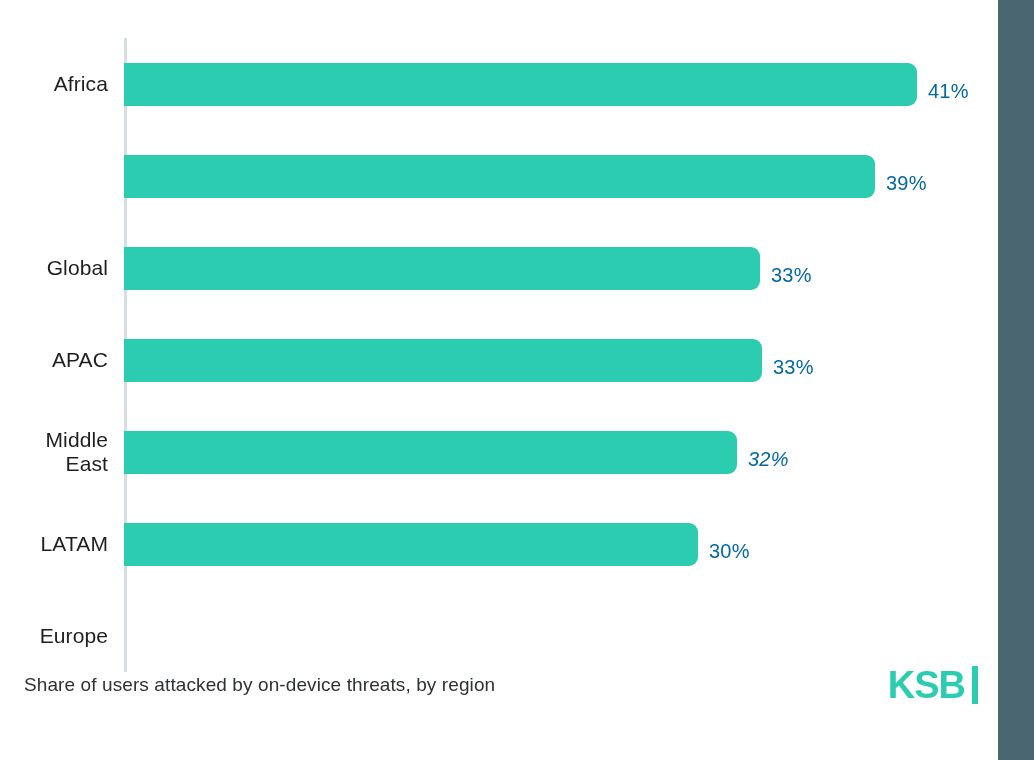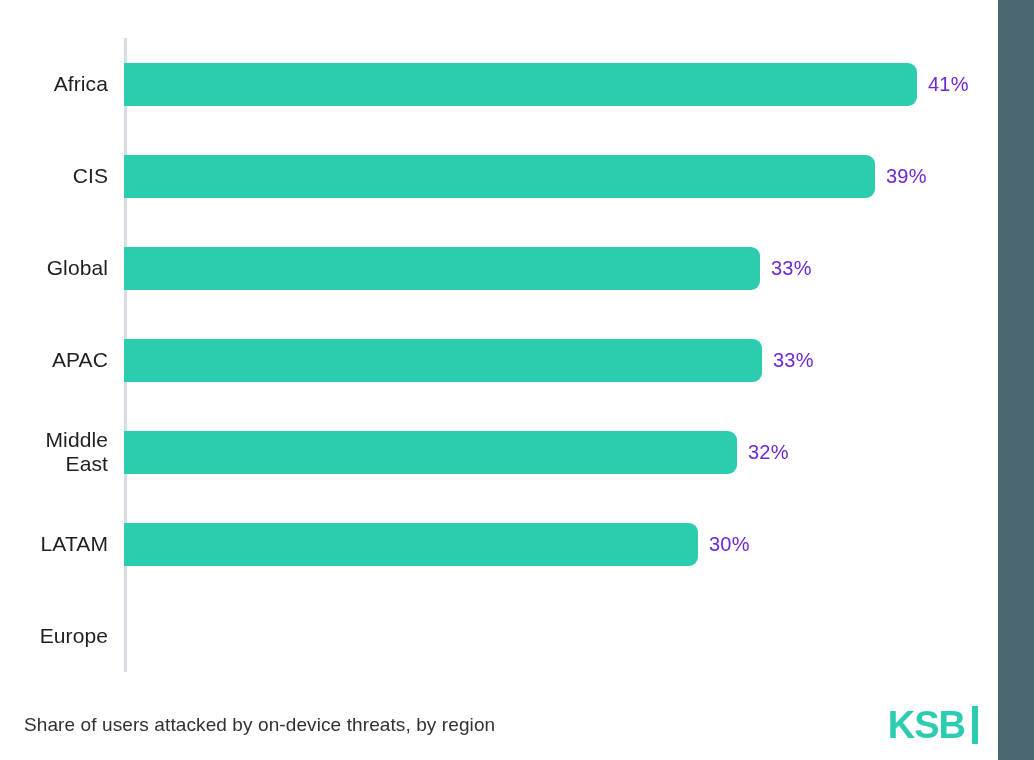--- a/index.html
+++ b/index.html
@@ -83,34 +83,34 @@
     position: absolute;
     left: 0;
     top: 25px;
     height: 43px;
     background: #2bccb0;
     border-top-right-radius: 9px;
     border-bottom-right-radius: 9px;
   }
   .bar-value {
     position: absolute;
-    top: 25px;
+    top: 32px;
     height: 43px;
     display: flex;
     align-items: center;
     font-size: 20px;
-    color: #6d28d9;
+    color: #0369a1;
     letter-spacing: 0.2px;
     white-space: nowrap;
   }
   
   .footer {
     position: absolute;
     left: 0;
-    top: 690px;
+    top: 650px;
     width: 990px;
     height: 70px;
   }
   .caption {
     position: absolute;
     left: 24px;
     top: 50%;
     transform: translateY(-50%);
     font-size: 19px;
     color: #2f3234;
@@ -152,21 +152,20 @@
 
       <div class="bar-row" style="top:0px">
         <div class="cat-label">Africa</div>
         <div class="bar-track" style="width: 953px;">
           <div class="bar" style="width: 793px;"></div>
           <div class="bar-value" style="left: 804px;">41%</div>
         </div>
       </div>
 
       <div class="bar-row" style="top:92px">
-        <div class="cat-label">CIS</div>
         <div class="bar-track" style="width: 738px;">
           <div class="bar" style="width: 751px;"></div>
           <div class="bar-value" style="left: 762px;">39%</div>
         </div>
       </div>
 
       <div class="bar-row" style="top:184px">
         <div class="cat-label">Global</div>
         <div class="bar-track" style="width: 796px;">
           <div class="bar" style="width: 636px;"></div>
@@ -180,21 +179,21 @@
           <div class="bar" style="width: 638px;"></div>
           <div class="bar-value" style="left: 649px;">33%</div>
         </div>
       </div>
 
       <div class="bar-row" style="top:368px">
         <div class="cat-label">Middle
 East</div>
         <div class="bar-track" style="width: 773px;">
           <div class="bar" style="width: 613px;"></div>
-          <div class="bar-value" style="left: 624px;">32%</div>
+          <div class="bar-value" style="left: 624px; font-style: italic;">32%</div>
         </div>
       </div>
 
       <div class="bar-row" style="top:460px">
         <div class="cat-label">LATAM</div>
         <div class="bar-track" style="width: 734px;">
           <div class="bar" style="width: 574px;"></div>
           <div class="bar-value" style="left: 585px; text-align: center;">30%</div>
         </div>
       </div>

